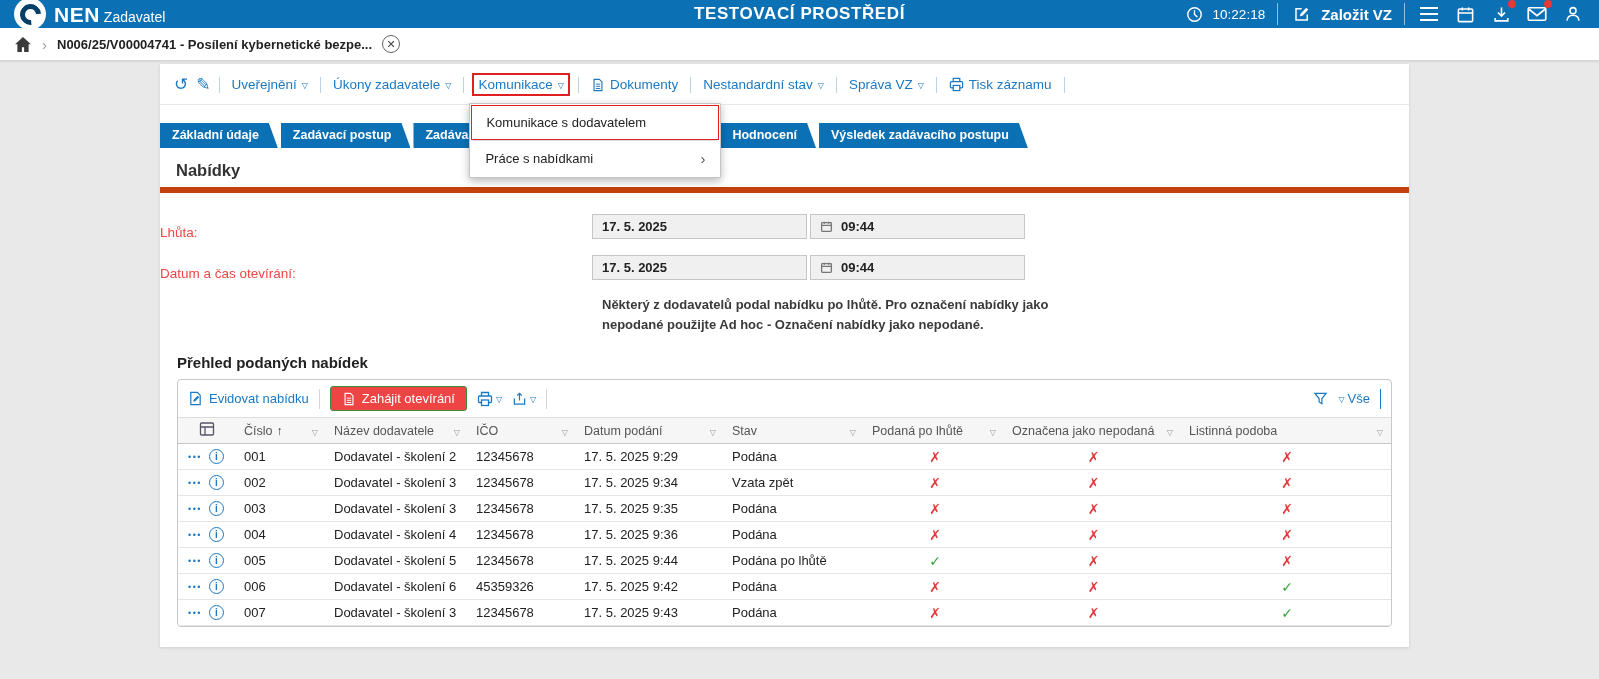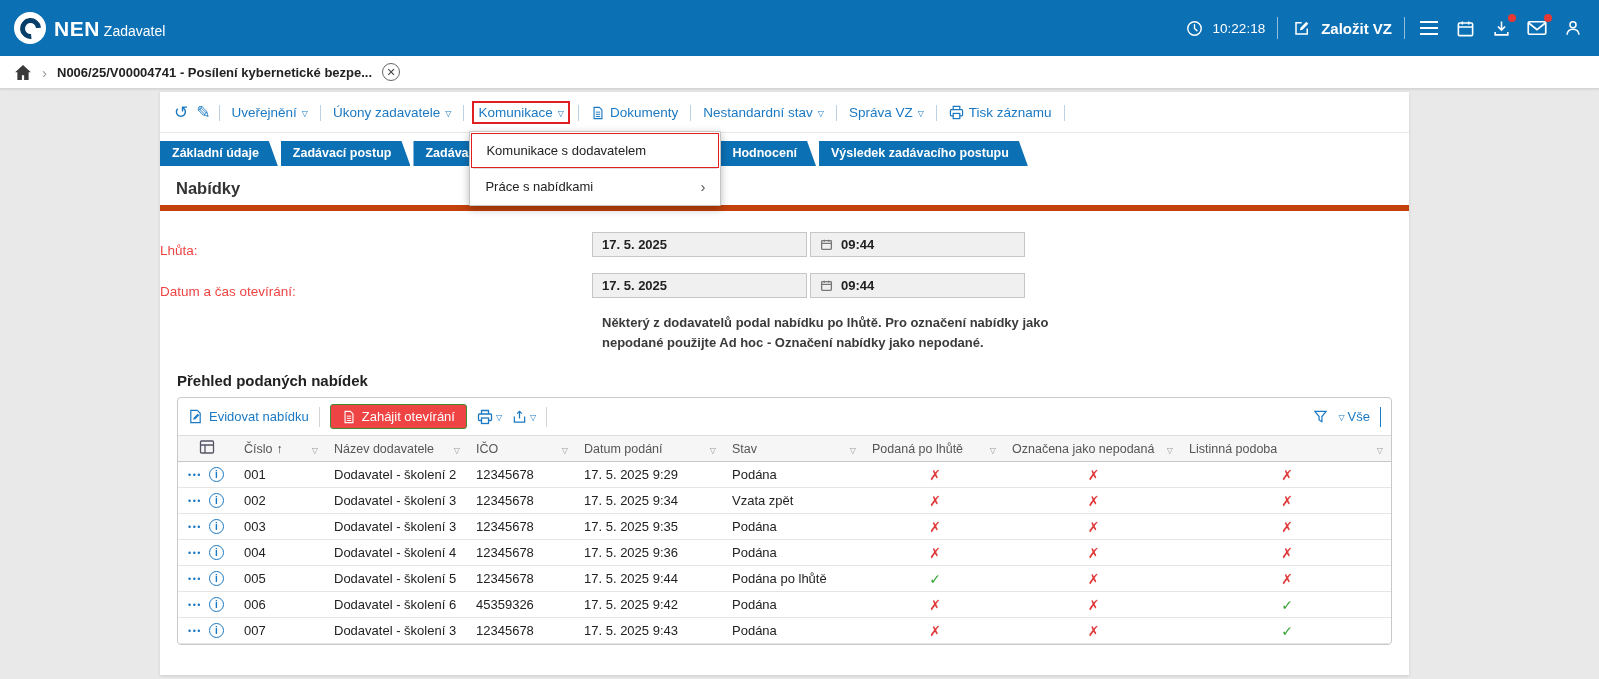--- a/index.html
+++ b/index.html
@@ -2,21 +2,21 @@
 <html><head>
 <meta charset="utf-8">
 <style>
   * { box-sizing:border-box; margin:0; padding:0; }
   html,body { width:1599px; height:679px; }
   body {
     font-family:"Liberation Sans","DejaVu Sans",sans-serif;
     background:#e9e9e9; overflow:hidden; color:#222;
   }
   
-  .topbar { height:56px; background:#0c70b5; display:flex; align-items:center; padding:0 14px; position:relative; color:#fff; z-index:50; }
+  .topbar { height:28px; background:#0c70b5; display:flex; align-items:center; padding:0 14px; position:relative; color:#fff; z-index:50; }
   .brand { display:flex; align-items:center; gap:8px; cursor:pointer; }
   .logo-circle { width:32px; height:32px; background:#fff; border-radius:50%; display:flex; align-items:center; justify-content:center; flex:0 0 auto; }
   .logo-inner { width:21px; height:21px; border-radius:50%; border:5px solid #083f68; border-right-color:transparent; transform:rotate(40deg); }
   .brand-text { display:flex; align-items:flex-end; gap:4px; }
   .brand-name { font-size:21px; font-weight:800; letter-spacing:.5px; line-height:1; }
   .brand-sub { font-size:14px; line-height:1; margin-bottom:1px; }
   .env-title { position:absolute; left:0; right:0; text-align:center; font-size:17px; font-weight:700; letter-spacing:.6px; pointer-events:none; }
   .top-right { margin-left:auto; display:flex; align-items:center; gap:12px; z-index:2; }
   .clock-wrap { display:flex; align-items:center; gap:6px; font-size:13.5px; }
   .vdiv { width:1px; height:22px; background:rgba(255,255,255,.55); }
@@ -41,21 +41,21 @@
   .hl-red { border:2px solid #e02020 !important; }
   .ln-ic { display:flex; align-items:center; }
   .ln-ic svg { display:block; }
   
   .ctx-menu { position:absolute; top:calc(100% + 9px); left:-5px; width:252px; background:#fff; border:1px solid #c5c5c5; border-radius:1px; box-shadow:0 3px 9px rgba(0,0,0,.28); z-index:100; padding:1px; color:#222; font-weight:400; cursor:default; }
   .menu-item { height:35px; display:flex; align-items:center; justify-content:space-between; padding:0 14px; font-size:13px; cursor:pointer; background:#fff; }
   .menu-item.hl-red { border:1px solid #e02020 !important; }
   .menu-sep { height:1px; background:#ddd; margin:0 2px; }
   .sub-arrow { color:#555; font-size:15px; }
   
-  .tabs { display:flex; gap:3px; margin-top:8px; height:25px; position:relative; z-index:10;align-items:flex-end; }
+  .tabs { display:flex; gap:3px; margin-top:18px; height:25px; position:relative; z-index:10;align-items:flex-end; }
   .tab { background:#0c70b5; color:#fff; font-size:12.5px; font-weight:700; line-height:25px; padding:0 19px 0 12px; clip-path:polygon(0 0, calc(100% - 9px) 0, 100% 100%, 0 100%); cursor:pointer; white-space:nowrap; }
   .tab.active { background:#fff; color:#111; }
   
   .section-head { font-size:16.5px; font-weight:700; color:#333; padding:13px 16px 7px; border-bottom:6px solid #c2410c; }
   
   .form-area { padding-top:20px; }
   .form-row { display:flex; align-items:center; margin-bottom:14px; }
   .form-label { width:432px; text-align:left; padding-right:10px; font-size:13.5px; color:#ef4444;margin-top:12px; }
   .fields { display:flex;border-radius:12px; }
   .field { width:215px; height:25px; background:#f1f0f0; border:1px solid #c6c6c6; display:flex; align-items:center; padding:0 9px; font-size:13px; font-weight:700; color:#222; cursor:text; }
@@ -93,20 +93,21 @@
 <div class="topbar">
   <div class="brand">
     <div class="logo-circle">
         <div class="logo-inner"></div>
       </div>
     <div class="brand-text">
       <span class="brand-name">NEN</span>
       <span class="brand-sub">Zadavatel</span>
     </div>
   </div>
+  <div class="env-title">TESTOVACÍ PROSTŘEDÍ</div>
   <div class="top-right">
     <span class="clock-wrap">
       <span class="top-ic">
         <svg width="17" height="17" viewBox="0 0 24 24">
             <circle cx="12" cy="12" r="9.5" fill="none" stroke="#fff" stroke-width="2"></circle>
             <path d="M12 6.5V12l3.5 3" fill="none" stroke="#fff" stroke-width="2" stroke-linecap="round"></path>
           </svg>
       </span>
       <span>10:22:18</span>
     </span>

